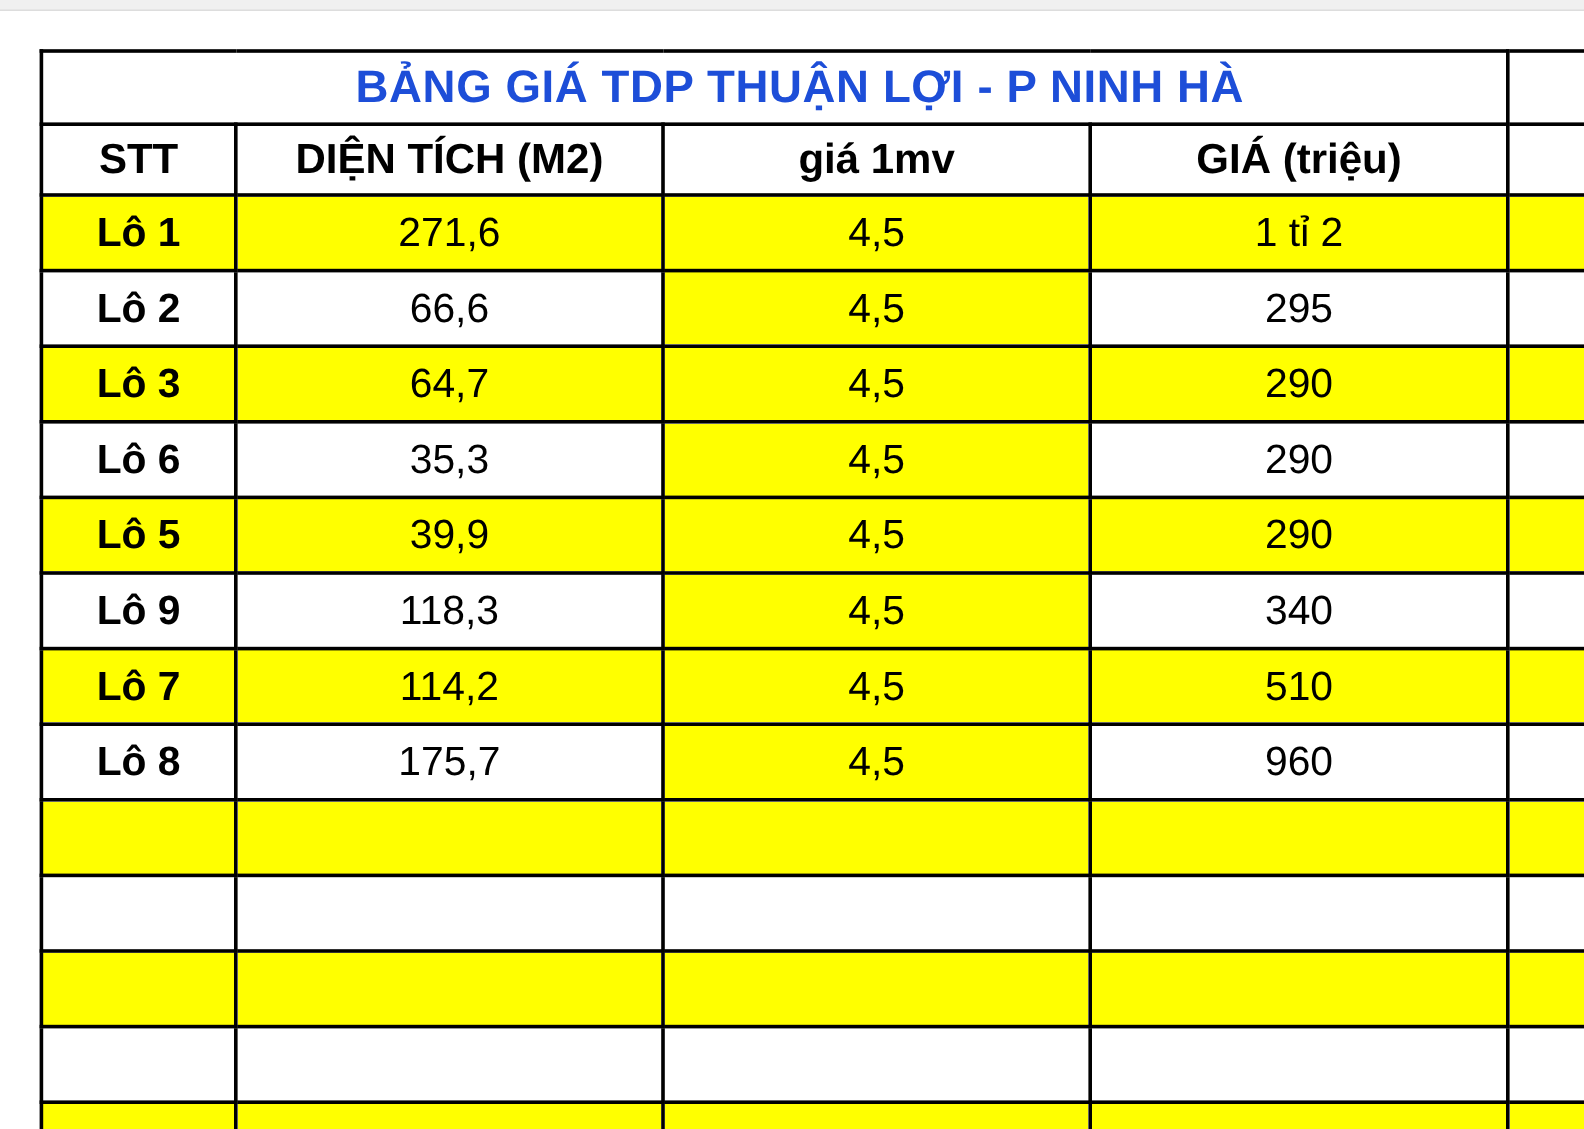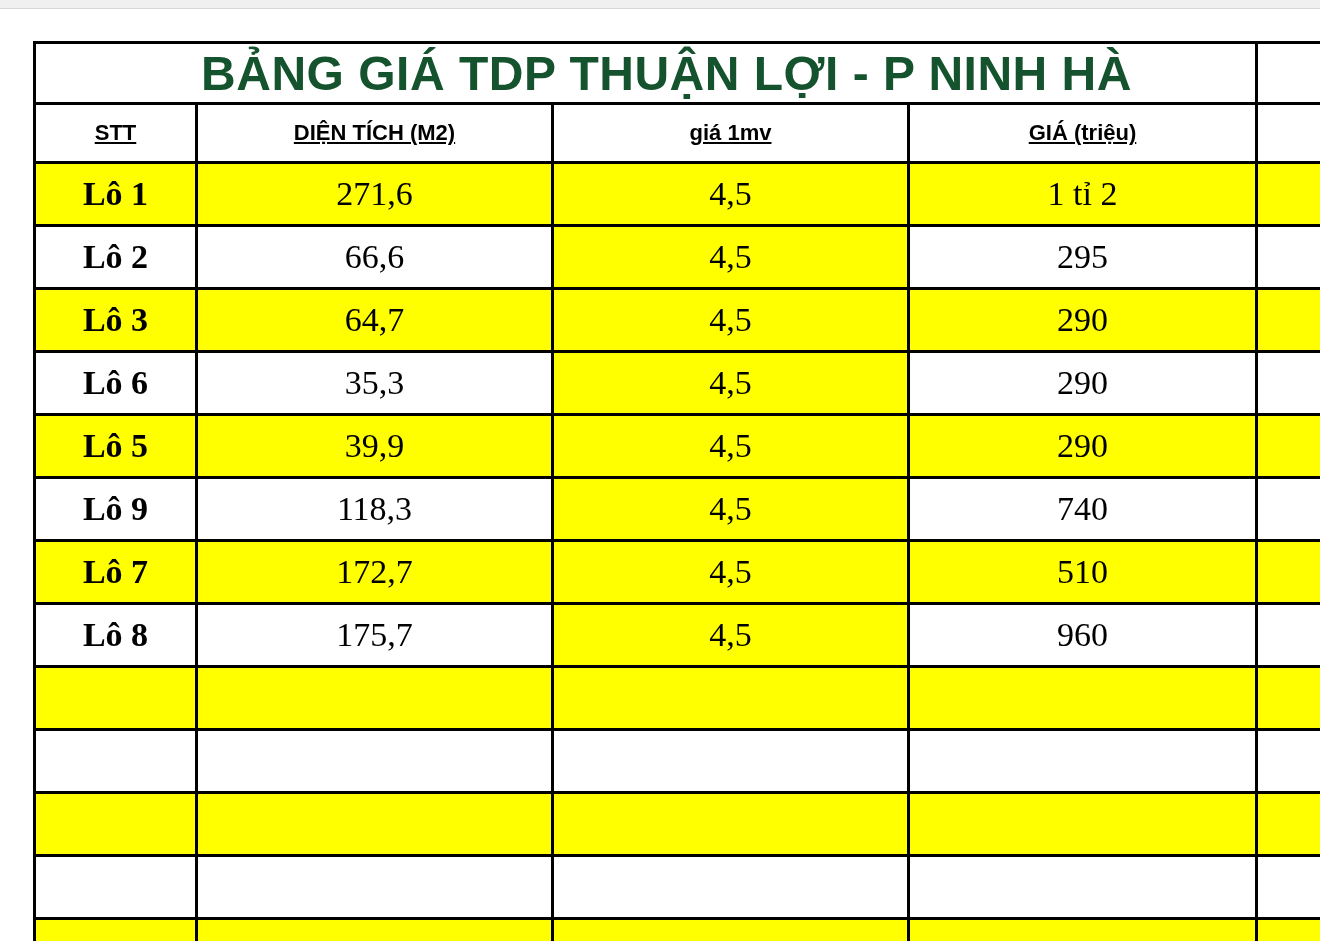--- a/index.html
+++ b/index.html
@@ -52,35 +52,33 @@
   }
   
   col.c-stt   { width: 162px; }
   col.c-area  { width: 356px; }
   col.c-unit  { width: 356px; }
   col.c-price { width: 348px; }
   col.c-note  { width: 178px; }
 
   tr.title-row td {
     height: 58px;
-    font-size: 48px;
+    font-size: 38px;
     font-weight: bold;
-    color: #14532d;
+    color: #1d4ed8;
     letter-spacing: 0.5px;
     padding-left: 48px;
   }
   tr.header-row td {
     height: 56px;
     font-weight: bold;
-    font-size: 22px;
-    text-decoration: underline;
+    font-size: 35px;
   }
   tr.data-row td {
     height: 60px;
-    font-family: Liberation Serif, serif;
   }
   tr.blank-row td {
     height: 60px;
   }
   td.stt-cell {
     font-weight: bold;
   }
   td.note-cell {
     text-align: left;
     padding-left: 8px;
@@ -148,26 +146,26 @@
         <td class="hl stt-cell">Lô 5</td>
         <td class="hl">39,9</td>
         <td class="hl">4,5</td>
         <td class="hl">290</td>
         <td class="hl note-cell">Đư</td>
       </tr>
       <tr class="data-row">
         <td class="wh stt-cell">Lô 9</td>
         <td class="wh">118,3</td>
         <td class="hl">4,5</td>
-        <td class="wh">740</td>
+        <td class="wh">340</td>
         <td class="wh note-cell">Đư</td>
       </tr>
       <tr class="data-row">
         <td class="hl stt-cell">Lô 7</td>
-        <td class="hl">172,7</td>
+        <td class="hl">114,2</td>
         <td class="hl">4,5</td>
         <td class="hl">510</td>
         <td class="hl note-cell">Đư</td>
       </tr>
       <tr class="data-row">
         <td class="wh stt-cell">Lô 8</td>
         <td class="wh">175,7</td>
         <td class="hl">4,5</td>
         <td class="wh">960</td>
         <td class="wh note-cell">Đư</td>

